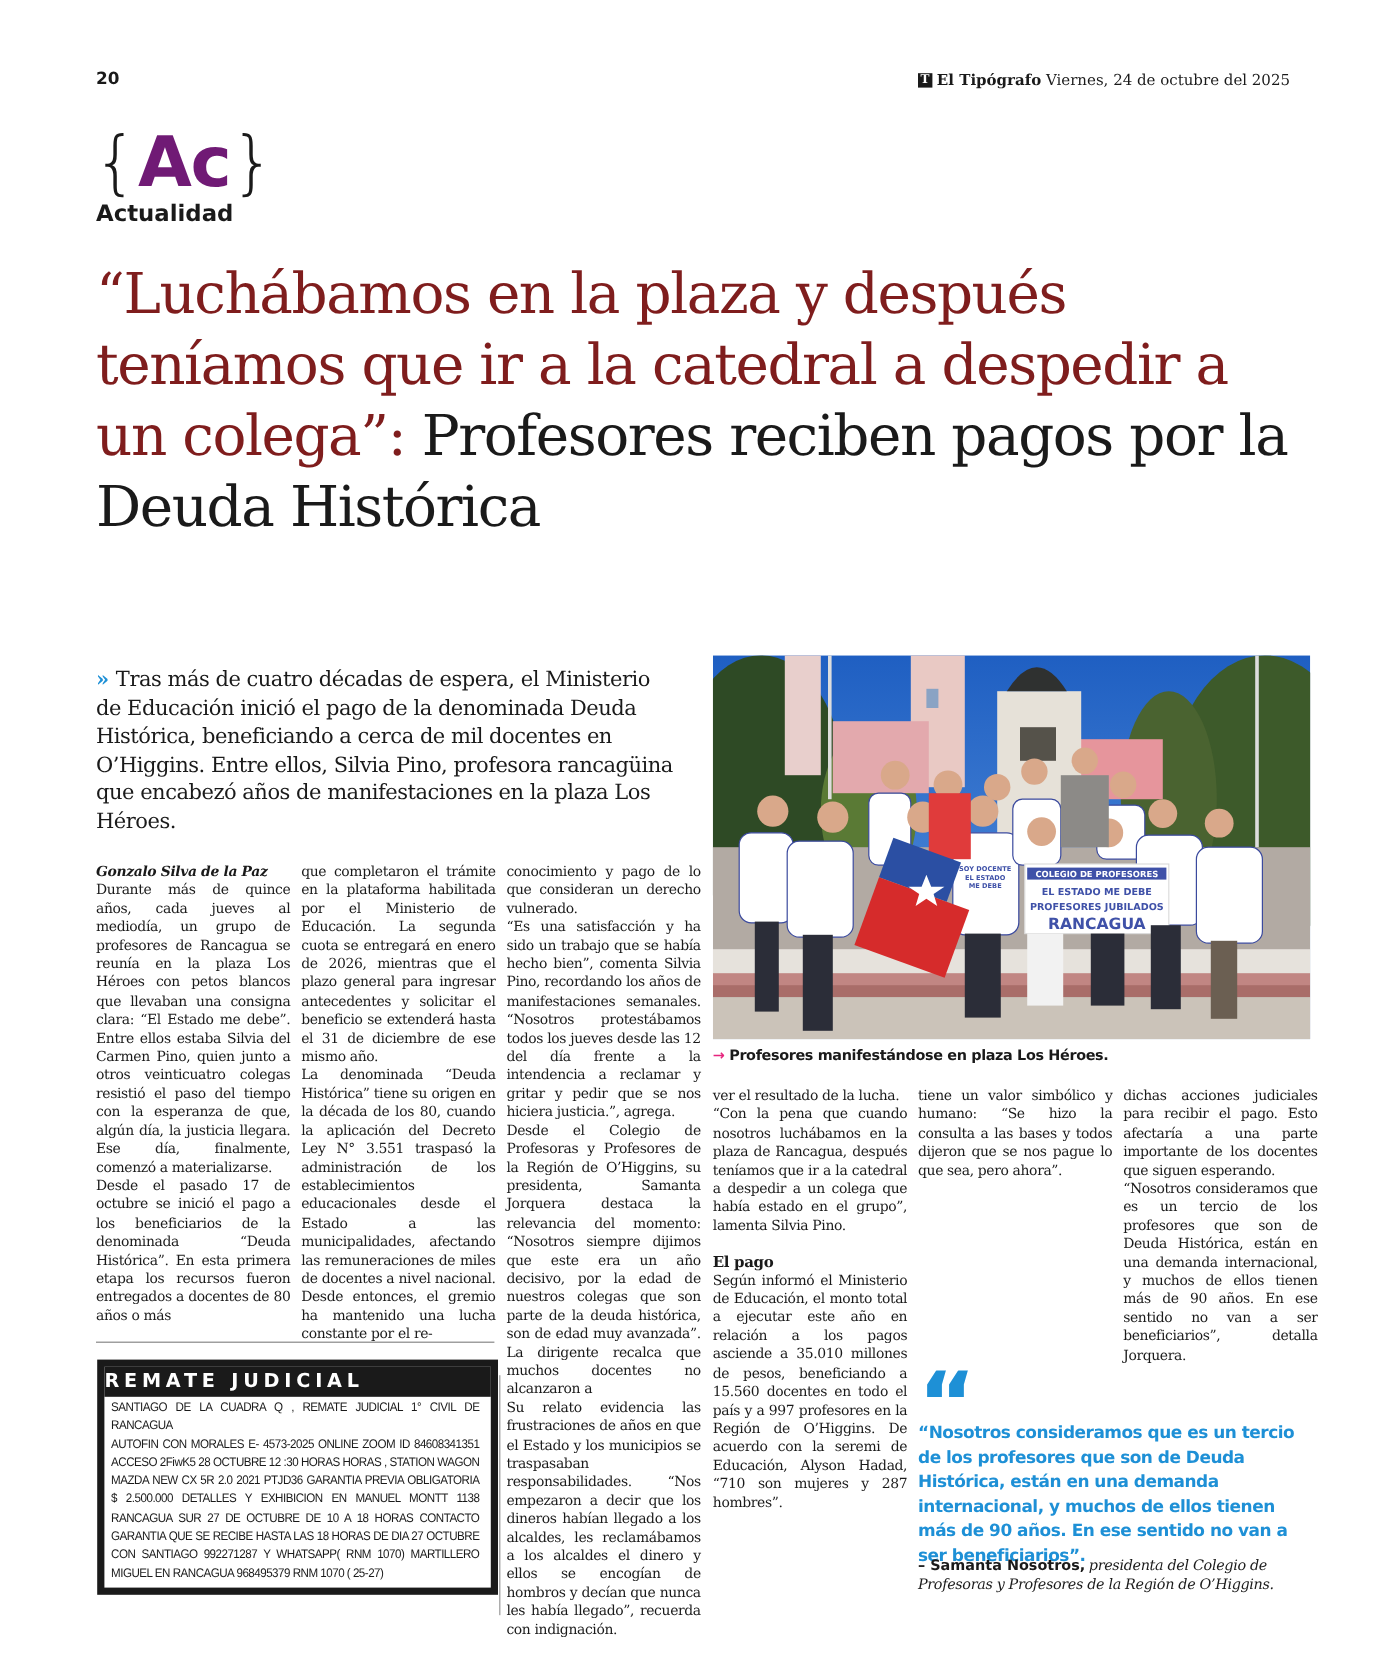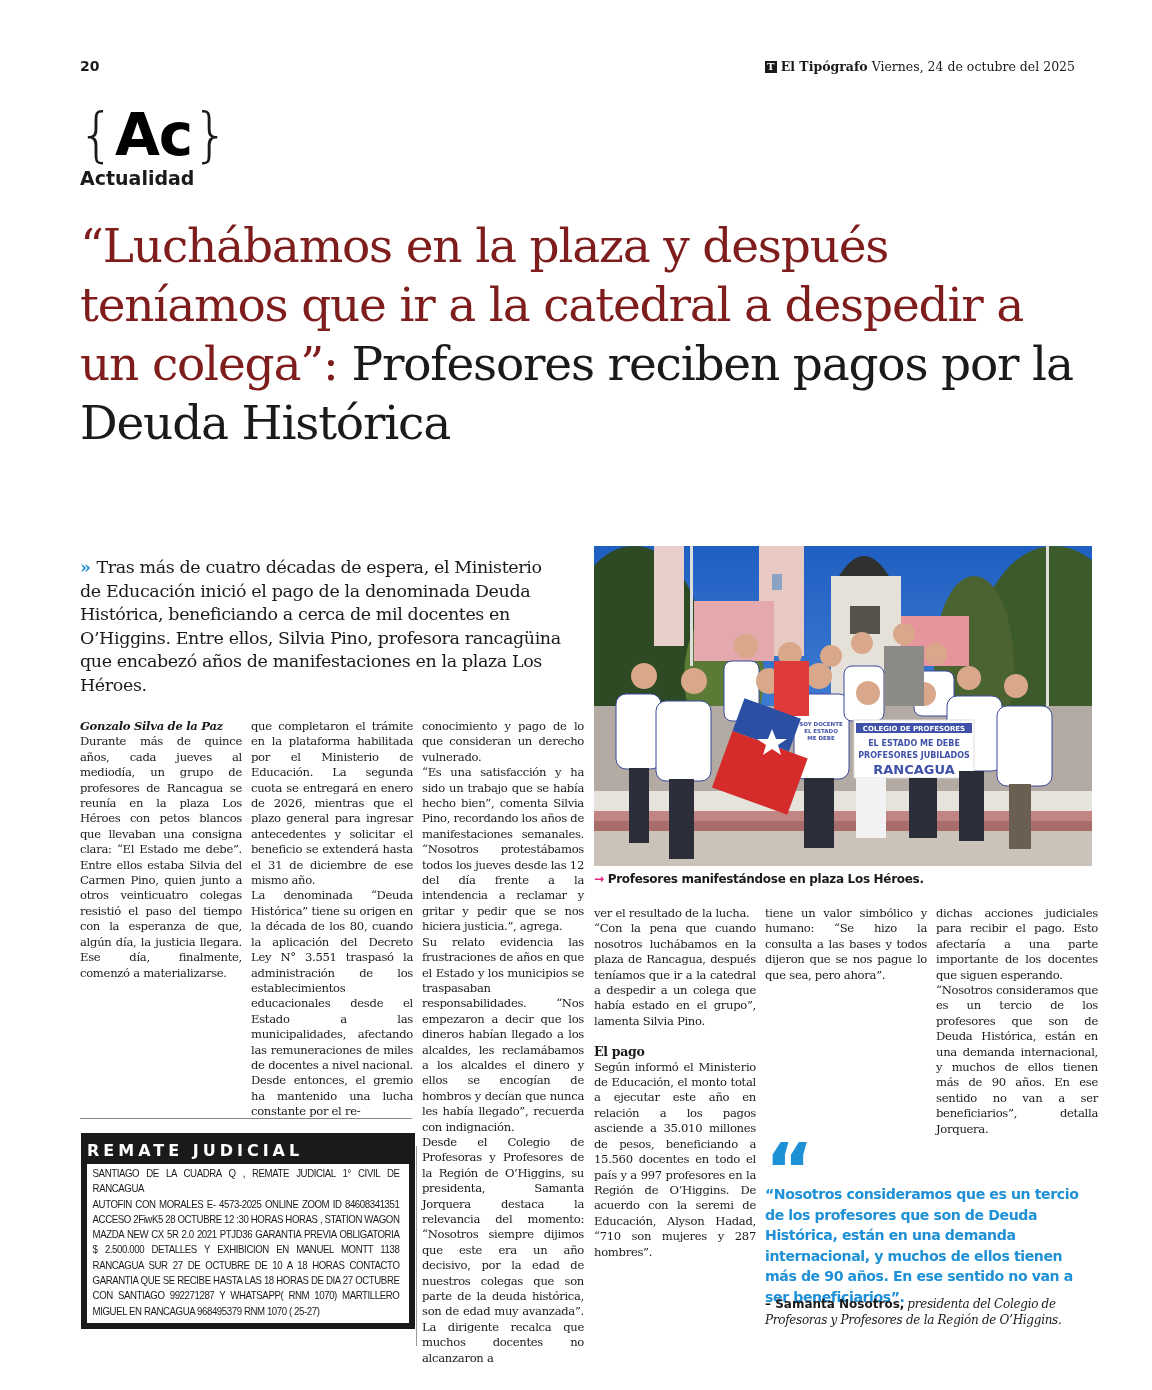--- a/index.html
+++ b/index.html
@@ -8,21 +8,21 @@
   .sans { font-family: "DejaVu Sans", sans-serif; }
   .serif { font-family: "DejaVu Serif", serif; }
 
   #page-num { left: 80px; top: 58px; font-size: 14px; font-weight: bold; }
   #masthead { right: 77px; top: 59px; font-size: 12.5px; display: flex; align-items: center; gap: 4px; white-space: nowrap; }
   #masthead .logo-box { width: 12px; height: 12px; background: #1a1a1a; color: #fff; font-size: 10px; font-weight: bold; line-height: 12px; text-align: center; font-family: "DejaVu Serif", serif; }
   #masthead .brand { font-weight: bold; }
 
   #section-tag { left: 78px; top: 100px; }
   #section-tag .brace { font-size: 58px; font-weight: 300; color: #1a1a1a; vertical-align: top; line-height: 70px; font-family: "DejaVu Sans", sans-serif; }
-  #section-tag .ac { font-size: 58px; font-weight: bold; color: #000000; line-height: 70px; letter-spacing: -1px; font-family: "DejaVu Sans", sans-serif; }
+  #section-tag .ac { font-size: 58px; font-weight: bold; color: #701a75; line-height: 70px; letter-spacing: -1px; font-family: "DejaVu Sans", sans-serif; }
   #section-label { left: 80px; top: 167px; font-size: 19px; font-weight: bold; font-family: "DejaVu Sans", sans-serif; }
 
   #headline { left: 80px; top: 216px; width: 1000px; font-family: "DejaVu Serif", serif; font-size: 47px; line-height: 59px; letter-spacing: -1.2px; font-weight: normal; margin: 0; }
   #headline .quote { color: #7f1d1d; }
   #headline .rest { color: #1a1a1a; }
 
   #lede { left: 80px; top: 556px; width: 485px; font-family: "DejaVu Serif", serif; font-size: 17.5px; line-height: 23.5px; letter-spacing: -0.4px; }
   #lede .chev { color: #1e90d6; font-weight: bold; margin-right: 6px; }
 
   .col { position: absolute; font-family: "DejaVu Serif", serif; font-size: 11.6px; line-height: 15.4px; text-align: justify; letter-spacing: -0.3px; width: 162px; hyphens: manual; }
@@ -175,30 +175,31 @@
   </svg>
 </div>
 <div id="caption" class="abs">
   <span class="arrow">→</span>
   <span>Profesores manifestándose en plaza Los Héroes.</span>
 </div>
 
 <div id="col1" class="col">
   <p class="byline">Gonzalo Silva de la Paz</p>
   <p>Durante más de quince años, cada jueves al mediodía, un grupo de profesores de Rancagua se reunía en la plaza Los Héroes con petos blancos que llevaban una consigna clara: “El Estado me debe”. Entre ellos estaba Silvia del Carmen Pino, quien junto a otros veinticuatro colegas resistió el paso del tiempo con la esperanza de que, algún día, la justicia llegara. Ese día, finalmente, comenzó a materializarse.</p>
+  <p>Desde el pasado 17 de octubre se inició el pago a los beneficiarios de la denominada “Deuda Histórica”. En esta primera etapa los recursos fueron entregados a docentes de 80 años o más</p>
 </div>
 <div id="col2" class="col">
   <p>que completaron el trámite en la plataforma habilitada por el Ministerio de Educación. La segunda cuota se entregará en enero de 2026, mientras que el plazo general para ingresar antecedentes y solicitar el beneficio se extenderá hasta el 31 de diciembre de ese mismo año.</p>
   <p>La denominada “Deuda Histórica” tiene su origen en la década de los 80, cuando la aplicación del Decreto Ley N° 3.551 traspasó la administración de los establecimientos educacionales desde el Estado a las municipalidades, afectando las remuneraciones de miles de docentes a nivel nacional. Desde entonces, el gremio ha mantenido una lucha constante por el re-</p>
 </div>
 <div id="col3" class="col">
   <p>conocimiento y pago de lo que consideran un derecho vulnerado.</p>
   <p>“Es una satisfacción y ha sido un trabajo que se había hecho bien”, comenta Silvia Pino, recordando los años de manifestaciones semanales. “Nosotros protestábamos todos los jueves desde las 12 del día frente a la intendencia a reclamar y gritar y pedir que se nos hiciera justicia.”, agrega.</p>
+  <p>Desde el Colegio de Profesoras y Profesores de la Región de O’Higgins, su presidenta, Samanta Jorquera destaca la relevancia del momento: “Nosotros siempre dijimos que este era un año decisivo, por la edad de nuestros colegas que son parte de la deuda histórica, son de edad muy avanzada”. La dirigente recalca que muchos docentes no alcanzaron a</p>
   <p>Su relato evidencia las frustraciones de años en que el Estado y los municipios se traspasaban responsabilidades. “Nos empezaron a decir que los dineros habían llegado a los alcaldes, les reclamábamos a los alcaldes el dinero y ellos se encogían de hombros y decían que nunca les había llegado”, recuerda con indignación.</p>
-  <p>Desde el Colegio de Profesoras y Profesores de la Región de O’Higgins, su presidenta, Samanta Jorquera destaca la relevancia del momento: “Nosotros siempre dijimos que este era un año decisivo, por la edad de nuestros colegas que son parte de la deuda histórica, son de edad muy avanzada”. La dirigente recalca que muchos docentes no alcanzaron a</p>
 </div>
 <div id="col4" class="col">
   <p>ver el resultado de la lucha.</p>
   <p>“Con la pena que cuando nosotros luchábamos en la plaza de Rancagua, después teníamos que ir a la catedral a despedir a un colega que había estado en el grupo”, lamenta Silvia Pino.</p>
   <p class="subhead">El pago</p>
   <p>Según informó el Ministerio de Educación, el monto total a ejecutar este año en relación a los pagos asciende a 35.010 millones de pesos, beneficiando a 15.560 docentes en todo el país y a 997 profesores en la Región de O’Higgins. De acuerdo con la seremi de Educación, Alyson Hadad, “710 son mujeres y 287 hombres”.</p>
 </div>
 <div id="col5" class="col">
   <p>tiene un valor simbólico y humano: “Se hizo la consulta a las bases y todos dijeron que se nos pague lo que sea, pero ahora”.</p>
 </div>

